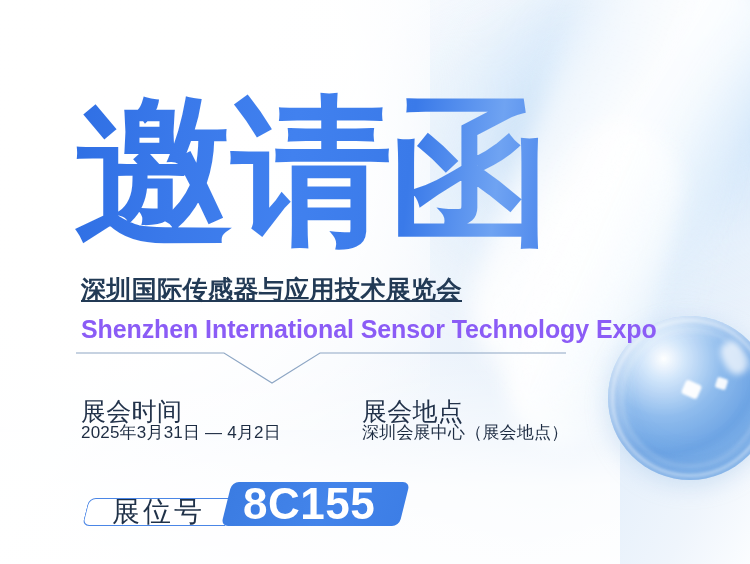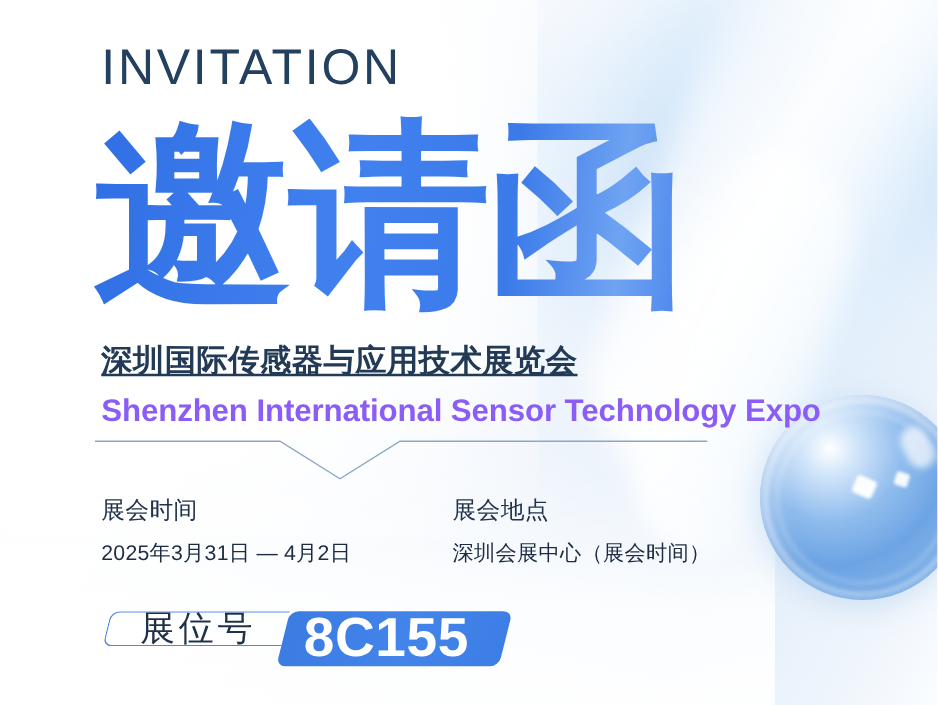--- a/index.html
+++ b/index.html
@@ -285,43 +285,42 @@
   .info {
     position: absolute;
     left: 81px;
     top: 399px;
     width: 560px;
     display: flex;
   }
   .info-col { width: 281px; }
   .info-col.second { width: 279px; }
   .info-label {
-    font-size: 19px;
+    font-size: 25px;
     font-weight: 400;
     color: #22324a;
     line-height: 1;
-    margin-bottom: 16px;
     letter-spacing: 0.3px;
   }
   .info-value {
     font-size: 17px;
     font-weight: 400;
     color: #1d2c42;
     line-height: 1;
     letter-spacing: 0.2px;
   }
 
   
   .badge {
     position: absolute;
     left: 82px;
-    top: 489px;
+    top: 477px;
     height: 49px;
     display: flex;
-    align-items: flex-start;
+    align-items: flex-end;
   }
   .badge-left {
     position: relative;
     display: flex;
     align-items: center;
     padding: 0 20px 0 30px;
     color: #1f3148;
     font-size: 28px;
     font-weight: 500;
     letter-spacing: 3px;
@@ -381,42 +380,41 @@
     <div class="marble"></div>
     <div class="marble-rim"></div>
     <div class="marble-rim2"></div>
     <div class="marble-spec-c"></div>
     <div class="marble-spec-a"></div>
     <div class="marble-spec-b"></div>
   </div>
 
   <div class="content">
 
-    <div class="eyebrow">INVITATION</div>
 
     <div class="main-title">邀请函</div>
 
     <div class="subtitle-cn">深圳国际传感器与应用技术展览会</div>
 
     <div class="subtitle-en">Shenzhen International Sensor Technology Expo</div>
 
     <div class="divider">
       <svg width="490" height="38" viewBox="0 0 490 38" fill="none">
         <path d="M0 1 L148 1 L196 31 L244 1 L490 1" stroke="#8da6c4" stroke-width="1.1" fill="none" stroke-linejoin="miter" vector-effect="non-scaling-stroke"></path>
       </svg>
     </div>
 
     <div class="info">
       <div class="info-col">
         <div class="info-label">展会时间</div>
         <div class="info-value">2025年3月31日 — 4月2日</div>
       </div>
       <div class="info-col second">
         <div class="info-label">展会地点</div>
-        <div class="info-value">深圳会展中心（展会时间）</div>
+        <div class="info-value">深圳会展中心（展会地点）</div>
       </div>
     </div>
 
     <div class="badge">
       <div class="badge-left">
         <span>展位号</span>
       </div>
       <div class="badge-right">
         <span>8C155</span>
       </div>

